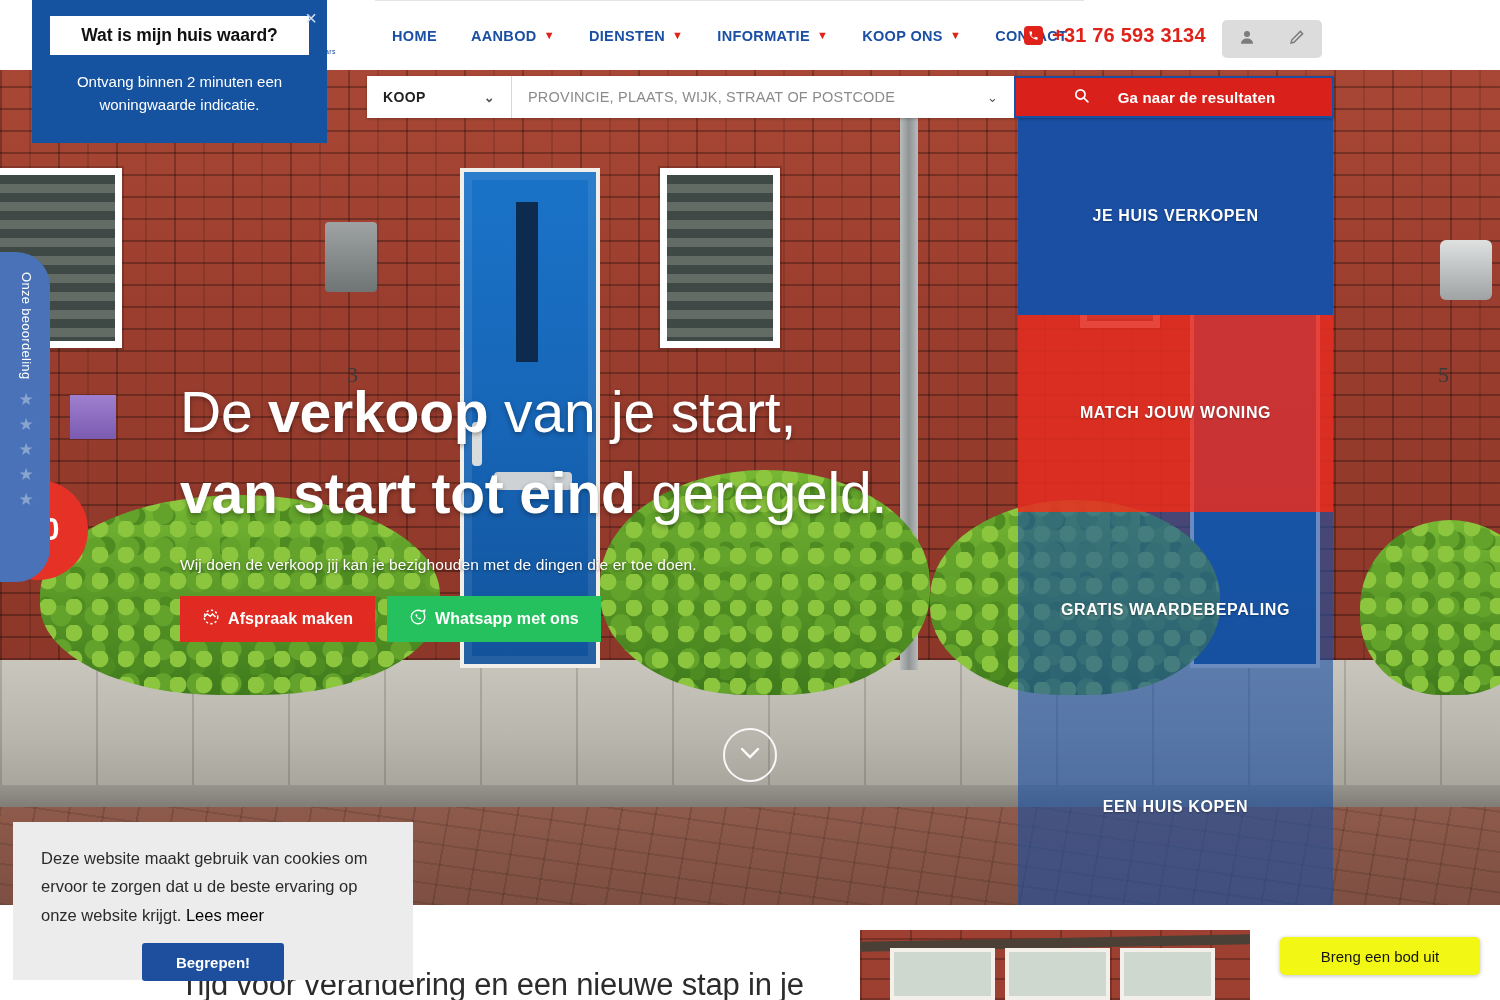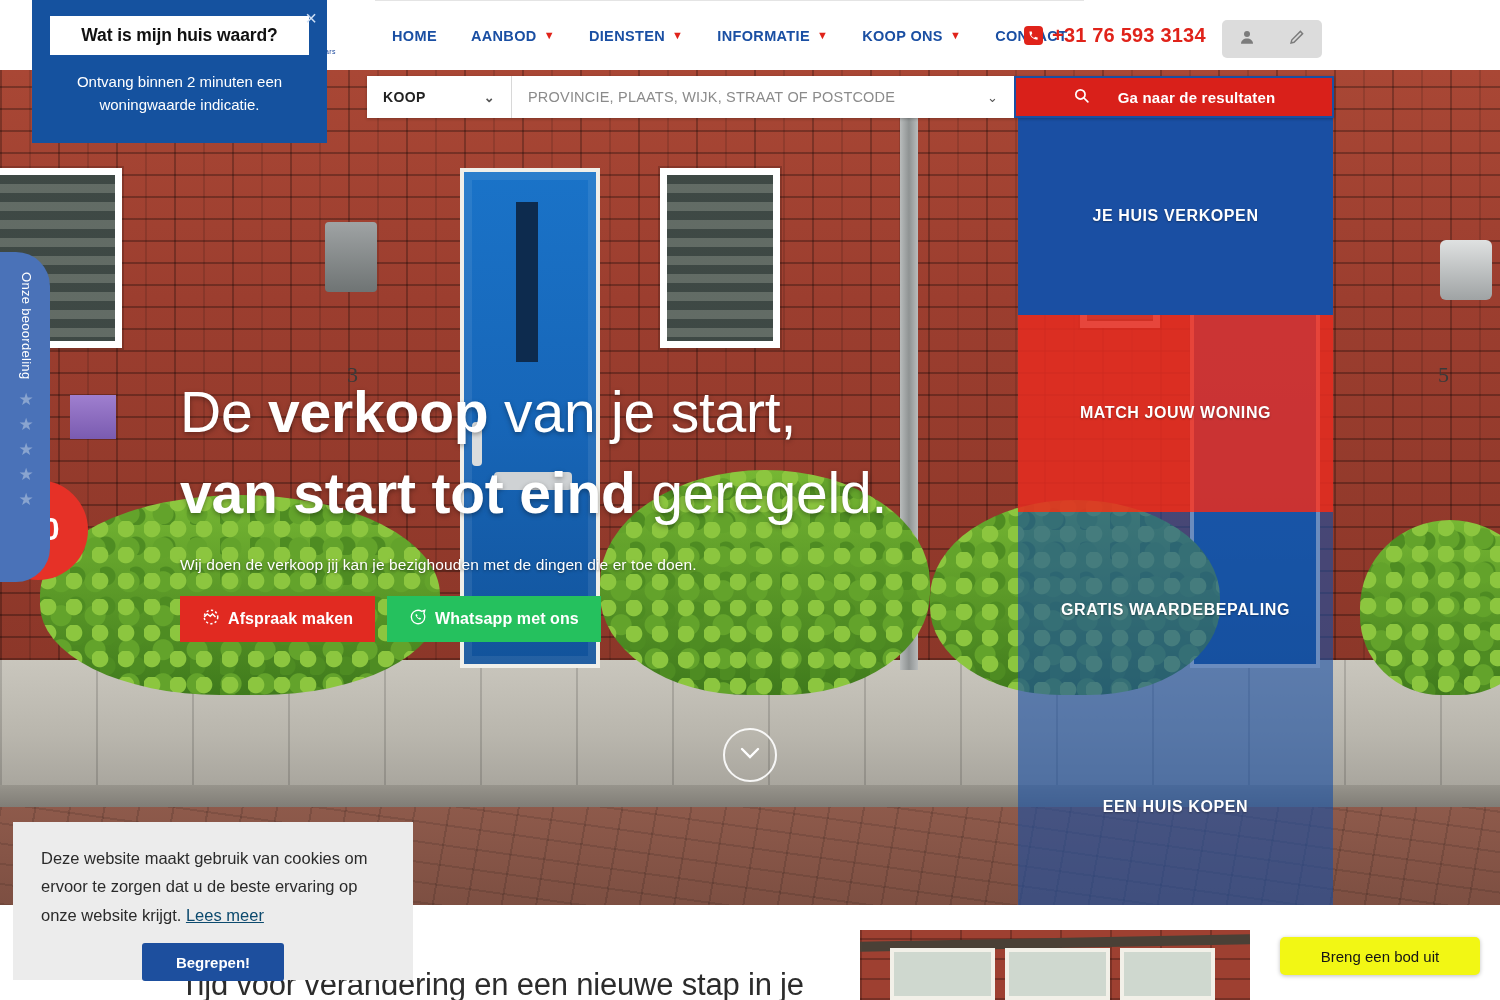--- a/index.html
+++ b/index.html
@@ -231,21 +231,21 @@
     padding:9px 8px; letter-spacing:-.1px;
   }
   .popup-text { margin-top:16px; color:#ffffff; font-size:15px; text-align:center; line-height:1.5; }
 
   
   .cookie {
     position:absolute; left:13px; top:822px; width:400px; height:158px;
     background:#ececec; z-index:55; padding:22px 28px;
   }
   .cookie-text { color:#2b2b2b; font-size:16.5px; line-height:1.72; }
-  .cookie-link { color:#0c4a6e; text-decoration:underline; cursor:pointer; }
+  .cookie-link { color:#000000; cursor:pointer; }
   .cookie-btn {
     margin:14px auto 0 auto; width:142px; height:38px; background:#1d4f9e; color:#fff;
     display:flex; align-items:center; justify-content:center; border-radius:3px;
     font-size:15px; font-weight:bold; cursor:pointer;
   }
 
   
   .below { position:absolute; left:0; top:905px; width:1500px; height:95px; background:#fff; z-index:10; }
   .below-h2 {
     position:absolute; left:180px; top:62px; width:660px;

